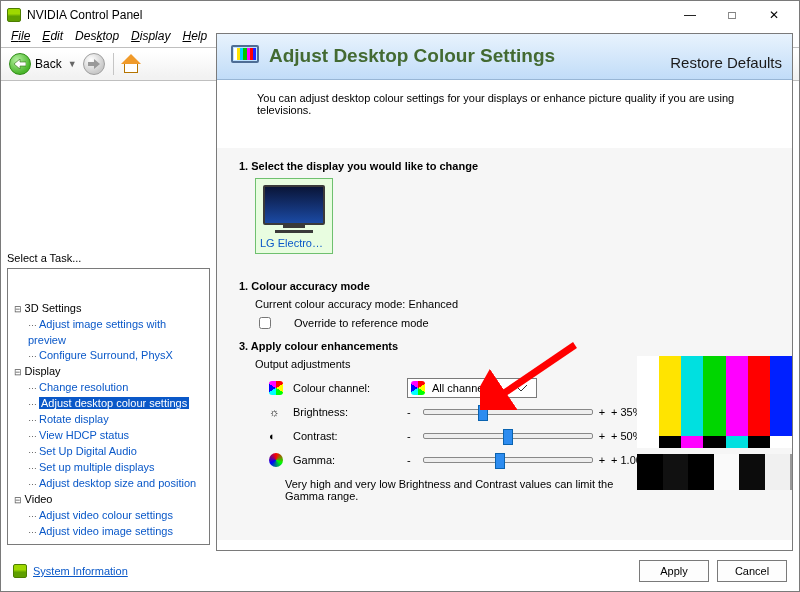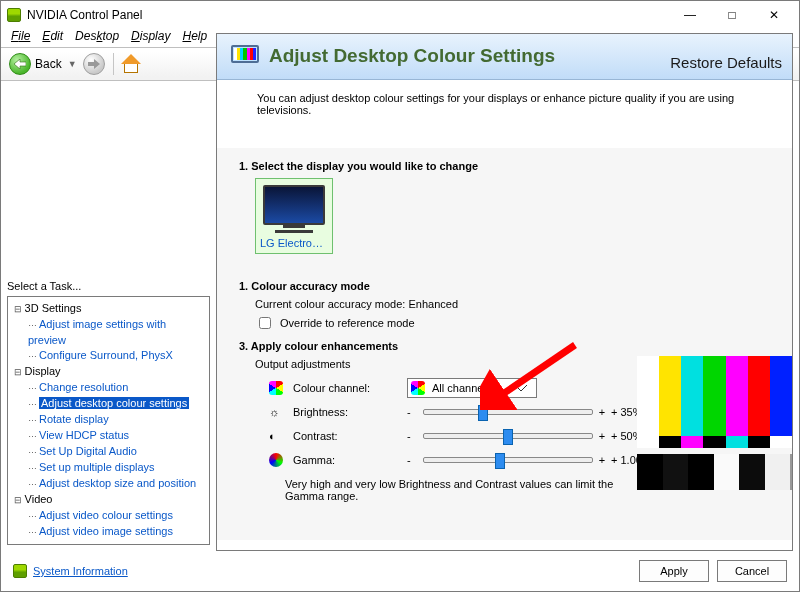--- a/index.html
+++ b/index.html
@@ -91,21 +91,21 @@
   .sidebar {
     width:215px; padding:4px 6px 6px 6px; border-right: none;
   }
   .task-label { font-size:11px; padding:2px 0 4px 0; }
   .tree {
     border:1px solid #7a7a7a; background:#fff;
     height: calc(100% - 18px);
     overflow:auto; padding:4px 2px;
   }
   .tree ul { list-style:none; margin:0; padding-left:14px; }
-  .tree > ul { padding-left:4px; }
+  .tree > ul { padding-left:4px;margin-top:28px; }
   .tree li { line-height:15px; position:relative; }
   .tree li.node > .row::before {
     content:"⊟"; font-size:9px; color:#555; margin-right:3px;
   }
   .tree li.leaf > .row::before {
     content:"…"; letter-spacing:-2px; color:#555; margin-right:4px; font-size:9px; position:relative; top:-2px;
   }
   .tree a, .tree .nodelabel { color: var(--tree-link); text-decoration:none; font-size:11px; }
   .tree .nodelabel { color:#000; }
   .tree .selected a { background: var(--tree-link-sel-bg); color:#fff; padding:0 2px; }
@@ -143,21 +143,21 @@
   }
   .display-card .tv {
     width:62px; height:40px; margin:2px auto 4px;
     border:2px solid #3a3a3a; border-radius:2px;
     background: linear-gradient(#0a1538, #1b4aa4);
   }
   .display-card .stand { width:22px; height:3px; background:#3a3a3a; margin:-4px auto 2px; }
   .display-card .base { width:38px; height:3px; background:#3a3a3a; margin:0 auto 4px; }
   .display-card .name { color:#0a58c8; font-size:11px; white-space:nowrap; overflow:hidden; text-overflow:ellipsis; }
   .subtle { font-size:11px; margin-left:16px; }
-  .checkbox { margin-left:16px; display:flex; align-items:center; gap:6px; font-size:11px; margin-top:4px;}
+  .checkbox { margin-left:16px; display:flex; align-items:center; gap:20px; font-size:11px; margin-top:4px;}
   .checkbox input[type="checkbox"]{ width:12px; height:12px; }
   .adjust-block { margin-left:16px; margin-top:4px; }
   .adjust-label { font-size:11px; }
   .row-grid {
     display:grid;
     grid-template-columns: 22px 112px 14px 170px 14px 46px;
     align-items:center; height:24px; font-size:11px; column-gap:2px;
     margin-left:14px;
   }
   .row-grid.select{ grid-template-columns: 22px 112px 150px; }

